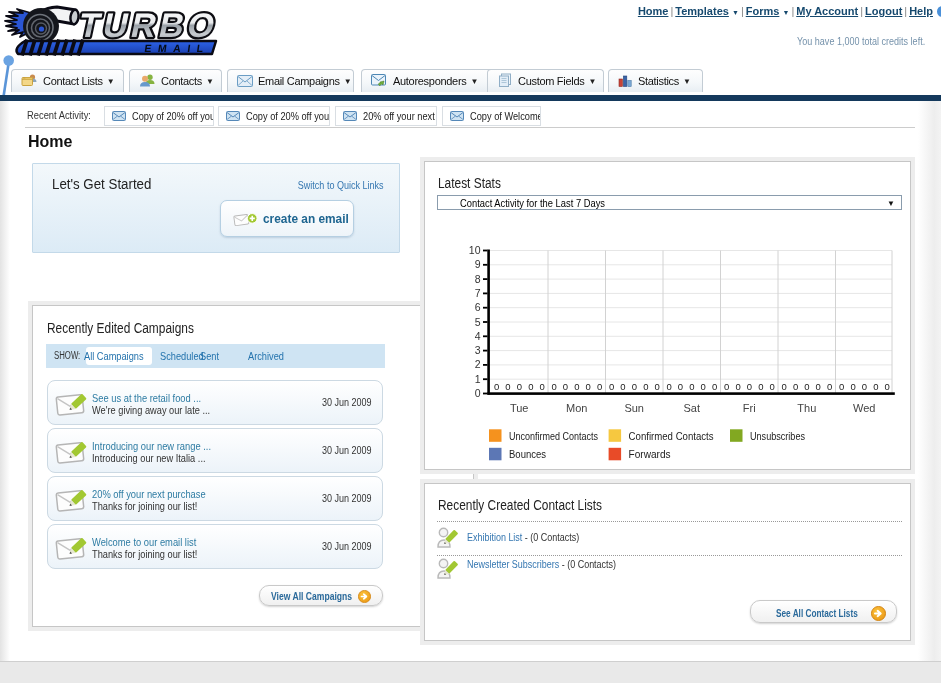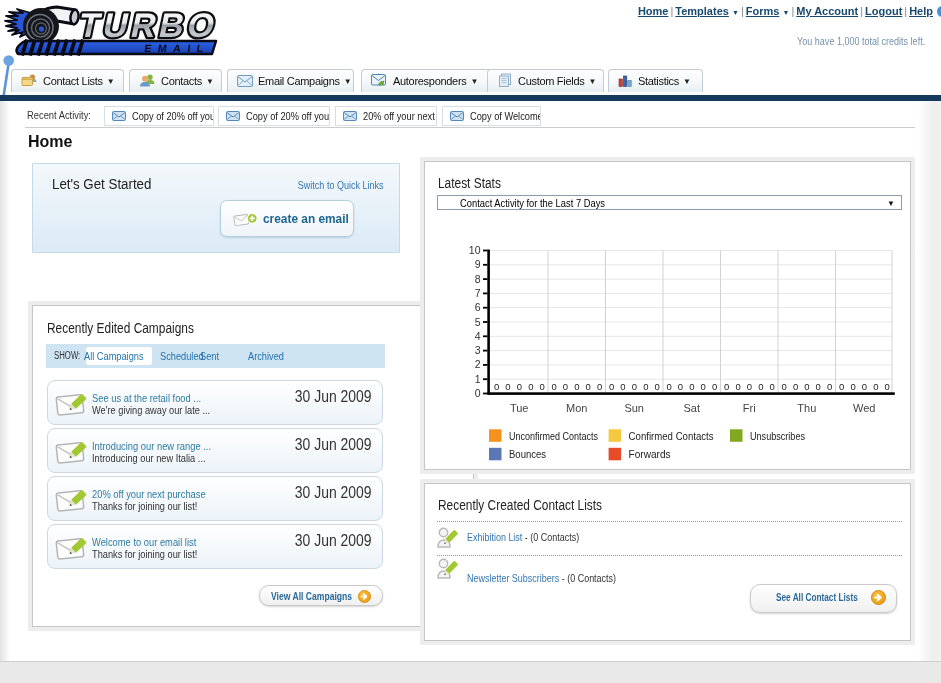--- a/index.html
+++ b/index.html
@@ -40,21 +40,21 @@
 #camp { left:32px; top:269px; width:442px; height:322px;margin-top:36px; }
 #camp h2 { position:absolute; left:14px; top:14px; font-size:14px; font-weight:normal; color:#222; }
 #showbar { position:absolute; left:13px; top:38px; width:339px; height:24px; background:#cfe4f3; font-size:11px; }
 #showbar .lbl { position:absolute; left:8px; top:6px; color:#333; font-size:10px;text-align:right; }
 #showbar .pill { position:absolute; left:40px; top:3px; width:66px; height:18px; background:#fff; border-radius:3px; color:#2473ad; display:flex; align-items:center; justify-content:center; }
 #showbar a { position:absolute; top:6px; color:#2473ad; }
 .citem { position:absolute; left:14px; width:336px; height:45px; border:1px solid #ccd9e3; border-radius:8px;
   background:linear-gradient(#ffffff,#ecf3f9); }
 .citem .t1 { position:absolute; left:44px; top:11px; font-size:11px; color:#2e7ca3; white-space:nowrap; }
 .citem .t2 { position:absolute; left:44px; top:22.5px; font-size:11px; color:#333; white-space:nowrap; }
-.citem .dt { position:absolute; right:10px; top:6px; font-size:17px; color:#333; }
+.citem .dt { position:absolute; right:10px; top:15px; font-size:11px; color:#333; }
 .citem svg.env { position:absolute; left:7px; top:10px; }
 .gobtn { position:absolute; border:1px solid #c9c9c9; border-radius:10px;
   background:linear-gradient(#ffffff,#f0f0f0); box-shadow:0 1px 2px rgba(0,0,0,.18);
   font-size:11px; font-weight:bold; color:#2b6a9b; white-space:nowrap; }
 .gobtn .txt { position:absolute; }
 .gobtn svg { position:absolute; }
 
 #stats { left:424px; top:161px; width:487px; height:309px; }
 #stats h2 { position:absolute; left:13px; top:13px; font-size:14px; font-weight:normal; color:#222; }
 #ddl { position:absolute; left:12px; top:33px; width:465px; height:15px; border:1px solid #8a9cad; background:#fff; font-size:11px; color:#000; display:flex; align-items:center; padding-left:22px; }
@@ -435,23 +435,23 @@
       <div class="cli-text" style="top:47px"><span class="sx s78"><a href="#">Exhibition List</a><span class="rest"> - (0 Contacts)</span></span></div>
       <div class="cli-icon" style="top:74px"><svg width="22" height="24" viewBox="0 0 22 24">
           <circle cx="7.5" cy="5.5" r="4.2" fill="#f4f4f4" stroke="#b9b9b9" stroke-width="1.4"></circle>
           <path d="M2 20 q0-7 6-7 q6 0 6 7 z" fill="#f4f4f4" stroke="#b9b9b9" stroke-width="1.4"></path>
           <g transform="rotate(44 14 11)">
             <rect x="11.2" y="2" width="5.6" height="13" rx="1" fill="#a2c832"></rect>
             <path d="M11.2 15 l2.8 4.4 2.8-4.4 z" fill="#e7e7d2"></path>
             <path d="M13 17.6 l1 1.8 1-1.8 z" fill="#555"></path>
           </g>
         </svg></div>
-      <div class="cli-text" style="top:88px"><span class="sx s78"><a href="#">Newsletter Subscribers</a><span class="rest"> - (0 Contacts)</span></span></div>
+      <div class="cli-text" style="top:74px"><span class="sx s78"><a href="#">Newsletter Subscribers</a><span class="rest"> - (0 Contacts)</span></span></div>
         <div class="dotline" style="top:70.5px"></div>
-        <div class="gobtn" style="left:325px;top:100px;width:147px;height:29px">
+        <div class="gobtn" style="left:325px;top:116px;width:147px;height:23px">
         <span class="txt" style="left:25px;top:5.5px"><span class="sx s75">See All Contact Lists</span></span>
         <svg width="15" height="15" viewBox="0 0 17 17" style="right:10px;top:4.5px">
           <defs>
             <radialGradient id="og" cx="0.4" cy="0.35" r="0.8">
               <stop offset="0" stop-color="#fcc23c"></stop>
               <stop offset="1" stop-color="#e89412"></stop>
             </radialGradient>
           </defs>
           <circle cx="8.5" cy="8.5" r="8" fill="url(#og)" stroke="#d07f0a" stroke-width="1"></circle>
           <path d="M4.5 8.5 h5 M7.5 5.5 l3.5 3 -3.5 3" fill="none" stroke="#fff" stroke-width="2.2" stroke-linejoin="round" stroke-linecap="round"></path>

